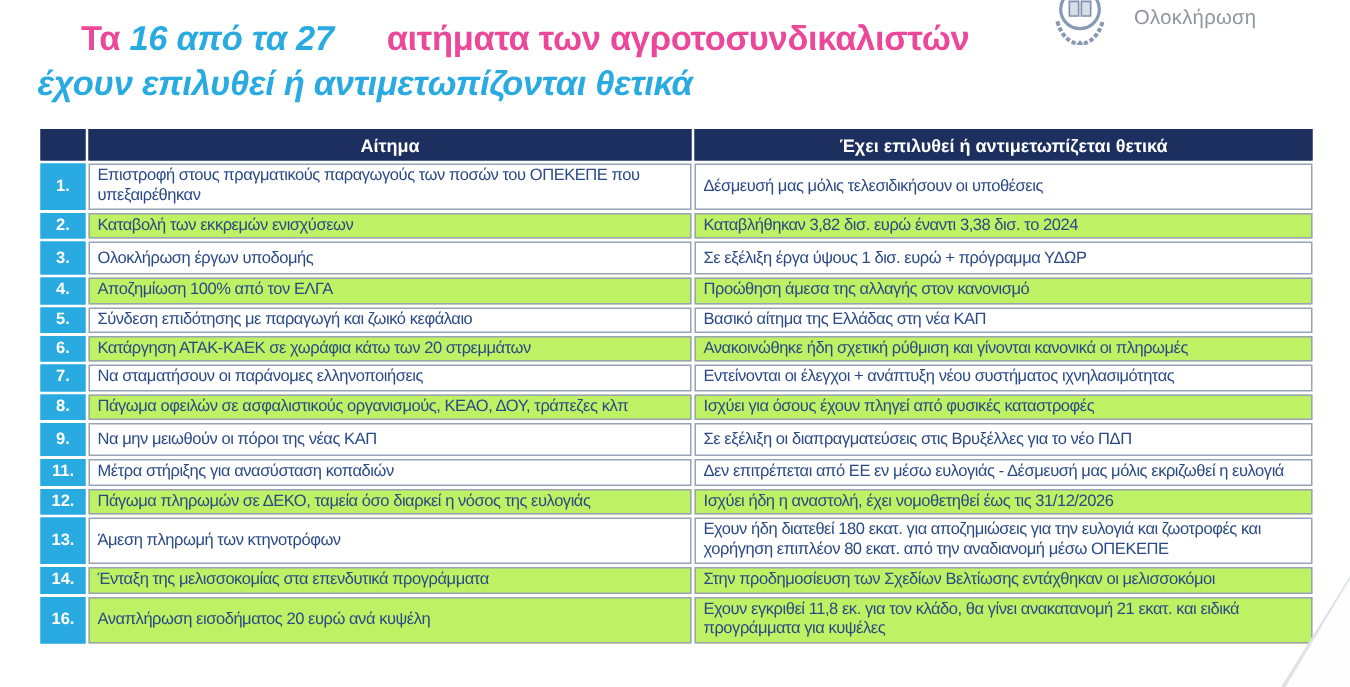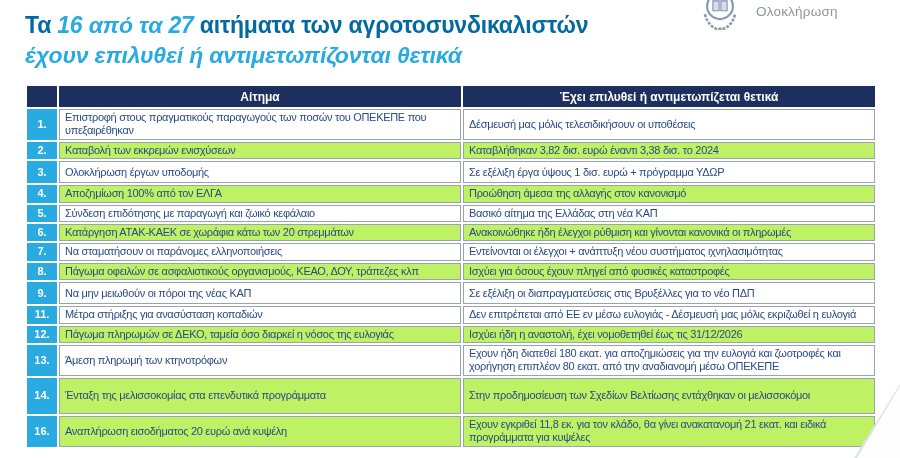--- a/index.html
+++ b/index.html
@@ -5,21 +5,21 @@
   html,body{margin:0;padding:0;}
   body{
     width:900px;height:458px;position:relative;overflow:hidden;
     background:#ffffff;
     font-family:"Liberation Sans", sans-serif;
   }
   .title{
     position:absolute;left:25px;top:10px;
     font-weight:bold;font-size:23px;line-height:30px;letter-spacing:-0.2px;
   }
-  .navy{color:#0369a1;}
+  .navy{color:#ec4899;margin-left:29px;}
   .cyan{color:#29abe2;font-style:italic;}
   .logo{
     position:absolute;left:694px;top:0;display:flex;align-items:flex-start;
   }
   .emblem-wrap{width:52px;height:30px;overflow:hidden;}
   .logo-text{
     color:#8f959c;font-size:13.5px;margin-left:10px;margin-top:4px;letter-spacing:0.2px;
   }
   table.req-table{
     position:absolute;left:25px;top:84px;
@@ -110,21 +110,21 @@
         <td class="stat">Προώθηση άμεσα της αλλαγής στον κανονισμό</td>
       </tr>
       <tr style="height: 13px;">
         <td class="num">5.</td>
         <td class="req">Σύνδεση επιδότησης με παραγωγή και ζωικό κεφάλαιο</td>
         <td class="stat">Βασικό αίτημα της Ελλάδας στη νέα ΚΑΠ</td>
       </tr>
       <tr class="alt" style="height: 13px;">
         <td class="num">6.</td>
         <td class="req">Κατάργηση ΑΤΑΚ-ΚΑΕΚ σε χωράφια κάτω των 20 στρεμμάτων</td>
-        <td class="stat">Ανακοινώθηκε ήδη έλεγχοι ρύθμιση και γίνονται κανονικά οι πληρωμές</td>
+        <td class="stat">Ανακοινώθηκε ήδη σχετική ρύθμιση και γίνονται κανονικά οι πληρωμές</td>
       </tr>
       <tr style="height: 13px;">
         <td class="num">7.</td>
         <td class="req">Να σταματήσουν οι παράνομες ελληνοποιήσεις</td>
         <td class="stat">Εντείνονται οι έλεγχοι + ανάπτυξη νέου συστήματος ιχνηλασιμότητας</td>
       </tr>
       <tr class="alt" style="height: 13px;">
         <td class="num">8.</td>
         <td class="req">Πάγωμα οφειλών σε ασφαλιστικούς οργανισμούς, ΚΕΑΟ, ΔΟΥ, τράπεζες κλπ</td>
         <td class="stat">Ισχύει για όσους έχουν πληγεί από φυσικές καταστροφές</td>
@@ -142,21 +142,21 @@
       <tr class="alt" style="height: 13px;">
         <td class="num">12.</td>
         <td class="req">Πάγωμα πληρωμών σε ΔΕΚΟ, ταμεία όσο διαρκεί η νόσος της ευλογιάς</td>
         <td class="stat">Ισχύει ήδη η αναστολή, έχει νομοθετηθεί έως τις 31/12/2026</td>
       </tr>
       <tr style="height: 24px; padding-left: 28px;">
         <td class="num">13.</td>
         <td class="req">Άμεση πληρωμή των κτηνοτρόφων</td>
         <td class="stat">Εχουν ήδη διατεθεί 180 εκατ. για αποζημιώσεις για την ευλογιά και ζωοτροφές και χορήγηση επιπλέον 80 εκατ. από την αναδιανομή μέσω ΟΠΕΚΕΠΕ</td>
       </tr>
-      <tr class="alt" style="height: 36px;">
+      <tr class="alt" style="height: 18px;">
         <td class="num">14.</td>
         <td class="req">Ένταξη της μελισσοκομίας στα επενδυτικά προγράμματα</td>
         <td class="stat">Στην προδημοσίευση των Σχεδίων Βελτίωσης εντάχθηκαν οι μελισσοκόμοι</td>
       </tr>
       <tr class="alt" style="height: 26px;">
         <td class="num">16.</td>
         <td class="req">Αναπλήρωση εισοδήματος 20 ευρώ ανά κυψέλη</td>
         <td class="stat">Εχουν εγκριθεί 11,8 εκ. για τον κλάδο, θα γίνει ανακατανομή 21 εκατ. και ειδικά προγράμματα για κυψέλες</td>
       </tr>
     </tbody>

